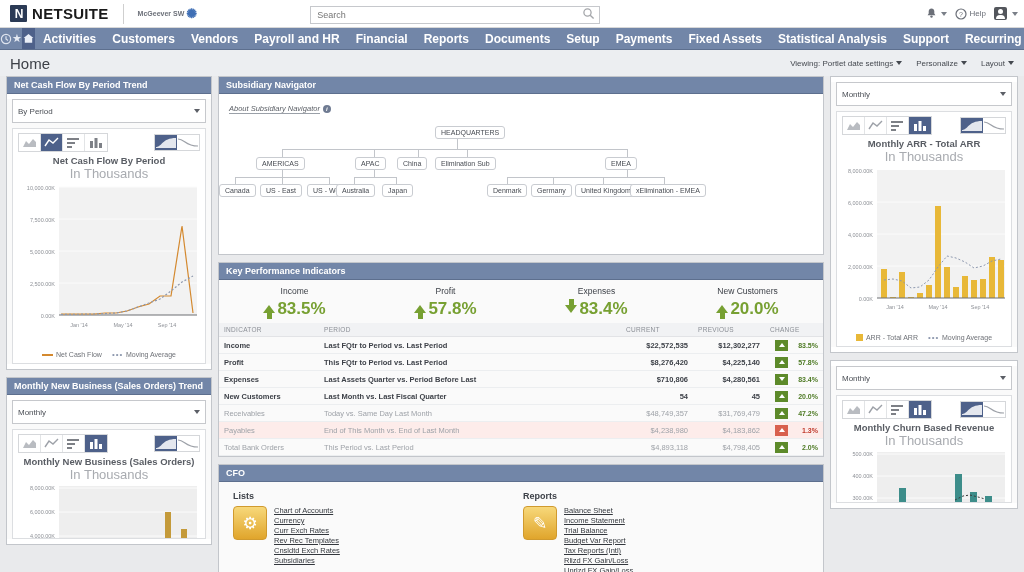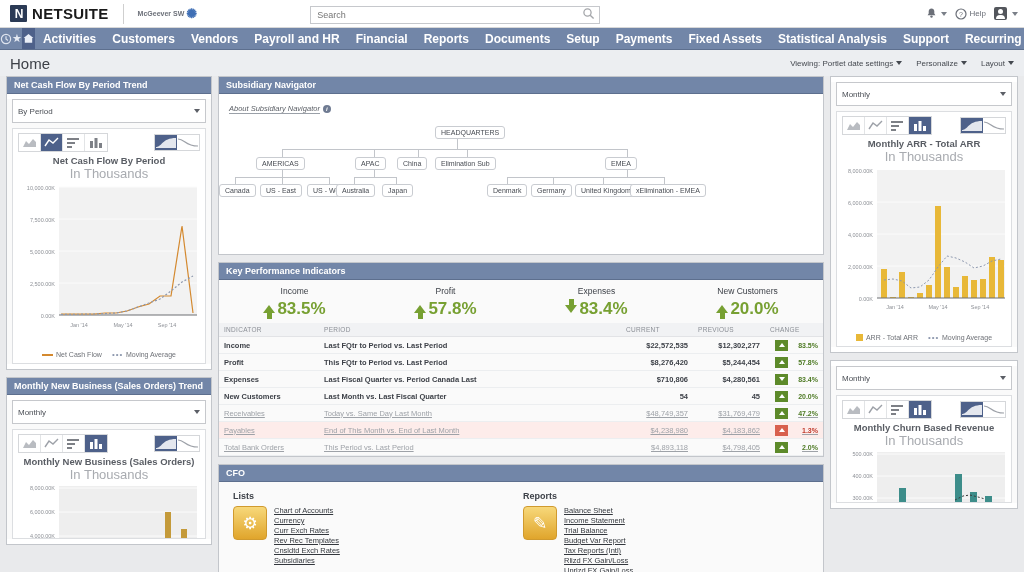--- a/index.html
+++ b/index.html
@@ -136,21 +136,21 @@
   .arrow-up::after { content:""; position:absolute; width:5px; height:6px; background:#77a032; left:-2.5px; top:8px;}
   .arrow-dn { border-top: 8px solid #77a032; }
   .arrow-dn::after { content:""; position:absolute; width:5px; height:6px; background:#77a032; left:-2.5px; top:-14px;}
   table.kpi { width: 100%; border-collapse: collapse; }
   table.kpi th {
     font-size: 6.5px; color: #8b8f96; font-weight: normal; text-align: left;
     padding: 3px 5px; background: #f1f2f4; border-bottom: 1px solid #e2e3e6; letter-spacing: .3px;
   }
   table.kpi td { font-size: 7.5px; padding: 2.5px 5px; border-bottom: 1px solid #eceef0; }
   table.kpi tr.hi td { color: #3d4148; font-weight: bold; }
-  table.kpi tr.lo td { color: #9ea2a8; text-decoration: underline; }
+  table.kpi tr.lo td { color: #9ea2a8; }
   .num { text-align: right; }
   .chg { width: 58px; }
   .chgwrap { display: flex; align-items: center; justify-content: flex-end; gap: 4px; }
   .chgbox { width: 13px; height: 11px; background: #5d8a2a; display: flex; align-items: center; justify-content: center; }
   .chgbox.red { background: #d8604e; }
   .chgbox i { width:0;height:0;border-left:3px solid transparent;border-right:3px solid transparent;border-bottom:4px solid #fff; display:block;}
   .chgbox.dn i { border-bottom:none; border-top:4px solid #fff; }
   .chgtxt { font-size: 7px; font-weight: bold; color: #4e7a24; width: 26px; text-align: right;}
   .chgtxt.redt { color: #c0392b; }
   tr.hi .chgtxt { color: #4e7a24; }
@@ -523,33 +523,33 @@
                       <i></i>
                     </span>
                     <span class="chgtxt">83.5%</span>
                   </div>
                 </td>
             </tr>
             <tr class="hi">
               <td>Profit</td>
               <td>This FQtr to Period vs. Last Period</td>
               <td class="num">$8,276,420</td>
-              <td class="num">$5,244,454</td>
+              <td class="num">$4,225,140</td>
               <td>
                   <div class="chgwrap">
                     <span class="chgbox">
                       <i></i>
                     </span>
                     <span class="chgtxt">57.8%</span>
                   </div>
                 </td>
             </tr>
             <tr class="hi">
               <td>Expenses</td>
-              <td>Last Fiscal Quarter vs. Period Canada Last</td>
+              <td>Last Assets Quarter vs. Period Before Last</td>
               <td class="num">$710,806</td>
               <td class="num">$4,280,561</td>
               <td>
                   <div class="chgwrap">
                     <span class="chgbox dn">
                       <i></i>
                     </span>
                     <span class="chgtxt">83.4%</span>
                   </div>
                 </td>

